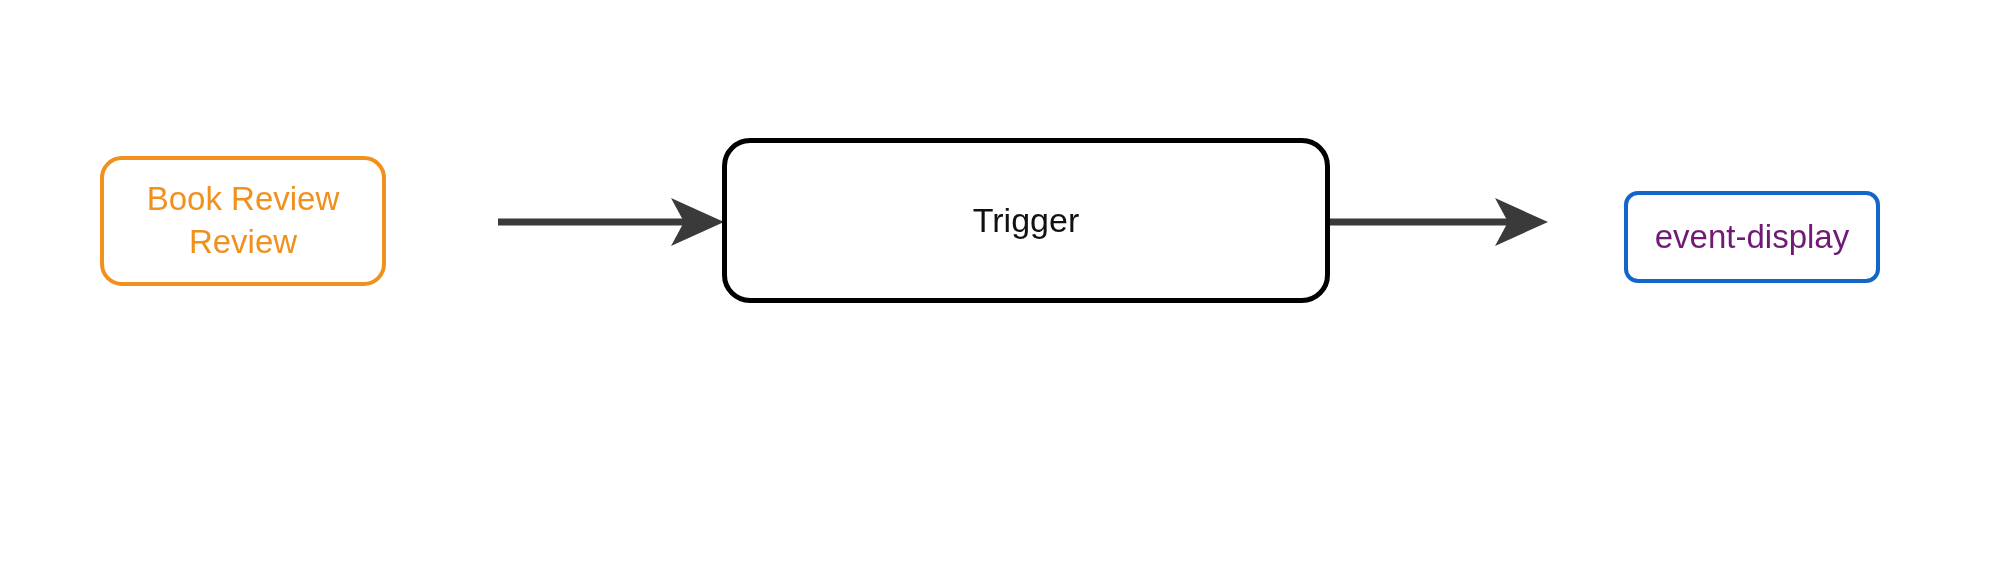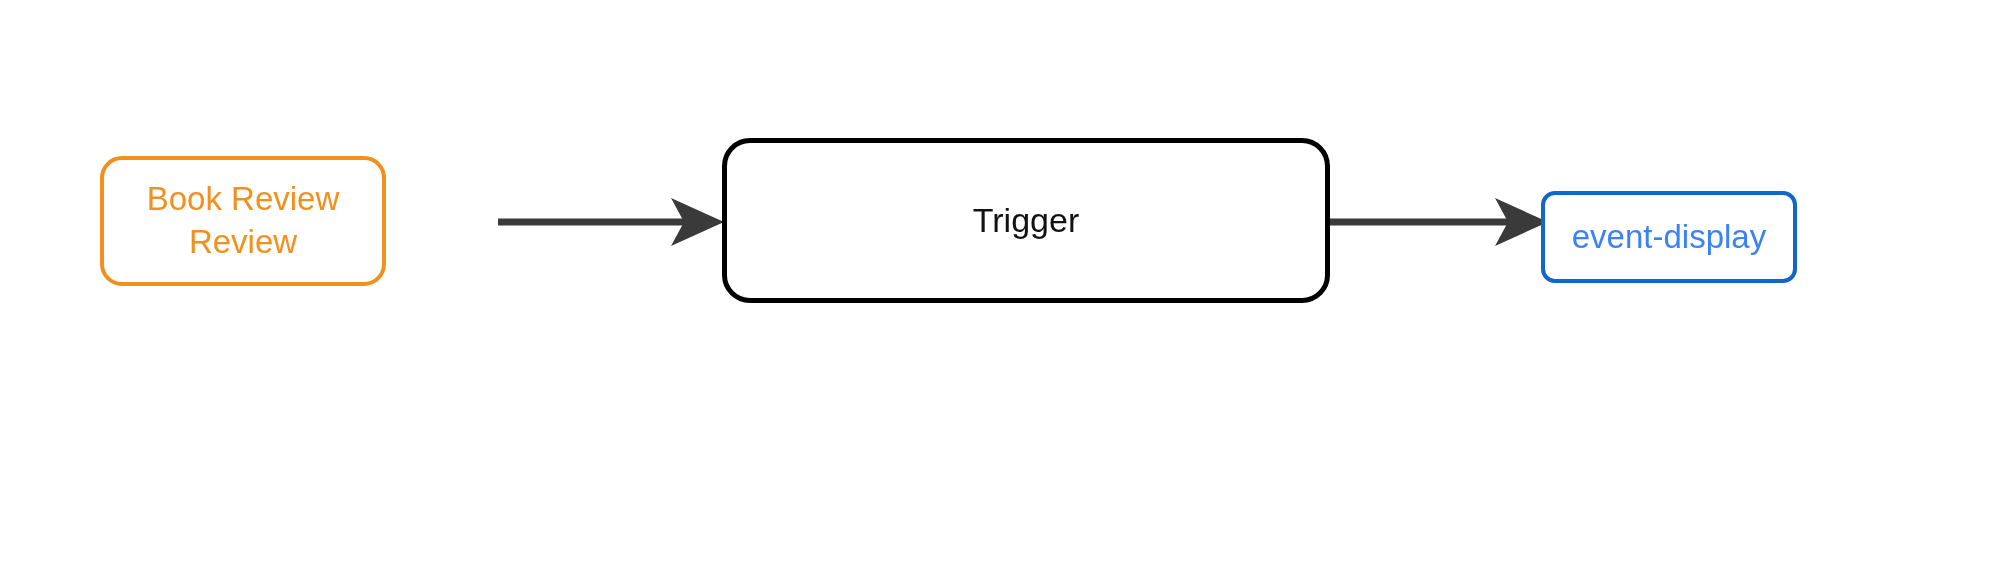--- a/index.html
+++ b/index.html
@@ -50,27 +50,27 @@
     width: 608px;
     height: 165px;
     border: 5px solid #000000;
     border-radius: 28px;
     color: #111111;
     font-size: 34px;
   }
 
   
   #node-sink {
-    left: 1541px;
+    left: 1624px;
     top: 191px;
     width: 256px;
     height: 92px;
     border: 4px solid #1266c9;
     border-radius: 14px;
-    color: #3b82f6;
+    color: #701a75;
     font-size: 33px;
   }
 
   .node .line { display: block; }
 
   
   .edge {
     position: absolute;
     height: 40px;
     pointer-events: none;

